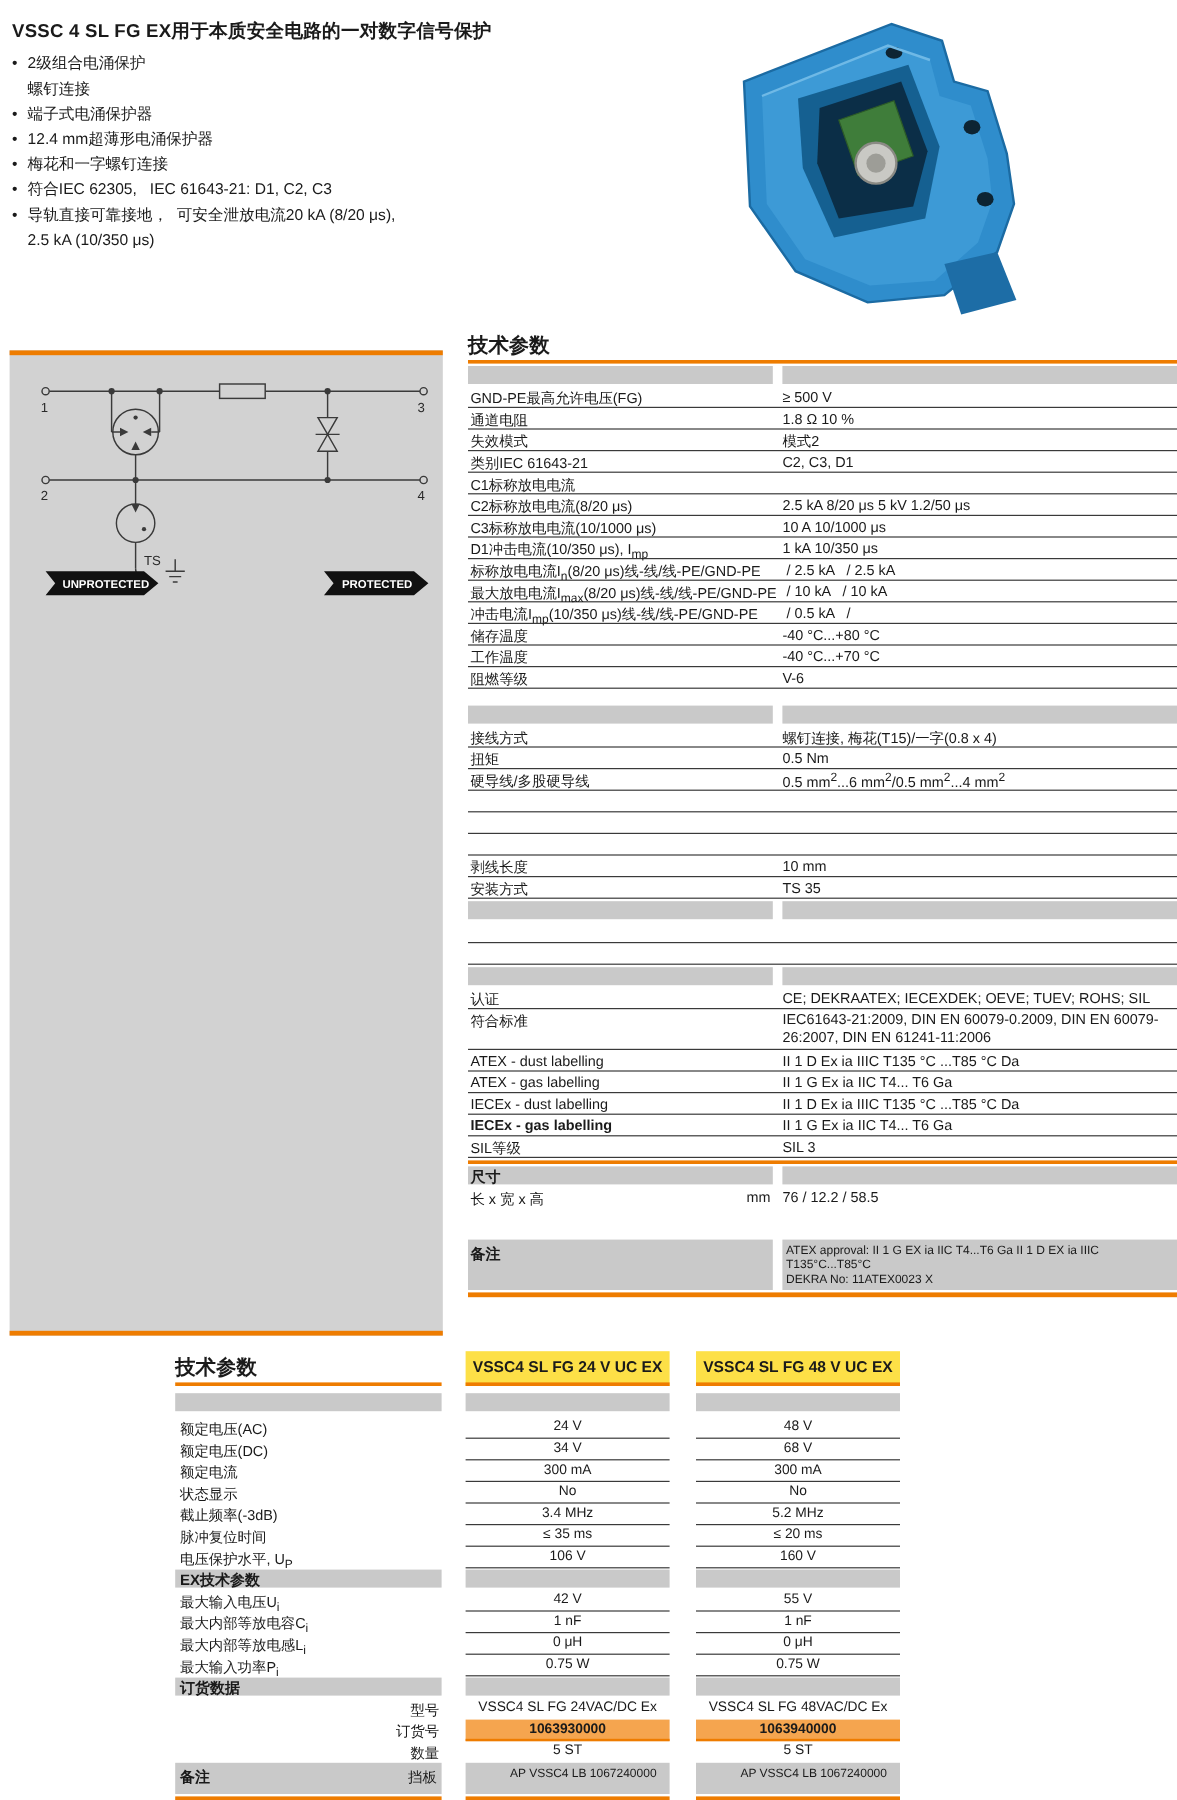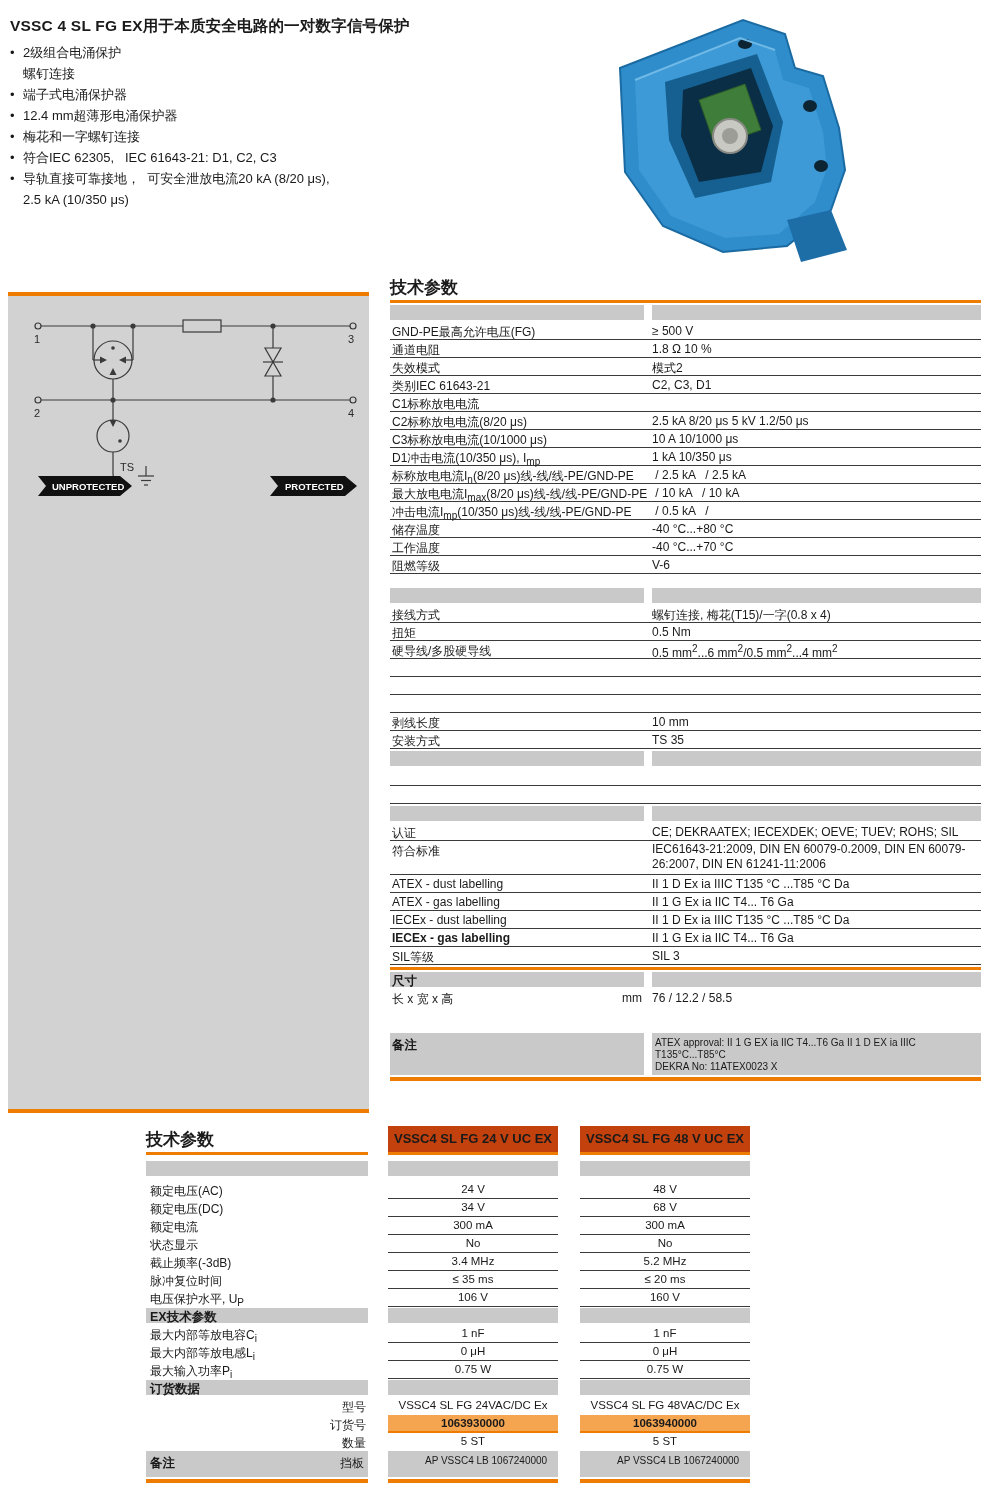--- a/index.html
+++ b/index.html
@@ -44,21 +44,21 @@
   .tt-note .nseg{position:absolute;top:0;bottom:0;background:#c9c9c9;}
   .tt-note .n1{left:0;width:254px;}
   .tt-note .n2{left:262px;right:0;}
   .note-label{position:absolute;left:2px;top:4px;font-size:12.5px;font-weight:bold;z-index:1;}
   .note-val{position:absolute;left:265px;top:4px;width:320px;font-size:10px;line-height:12px;z-index:1;}
 
   
   .ctable{position:absolute;left:146px;top:1124px;width:610px;height:374px;}
   .c-title{position:absolute;left:0;top:6px;}
   .c-title-rule{position:absolute;left:0;top:28px;width:222px;height:3px;background:#ee7c00;}
-  .c-prod{position:absolute;top:2px;width:170px;height:26px;background:#c2410c;
+  .c-prod{position:absolute;top:2px;width:170px;height:26px;background:#fde047;
           border-bottom:3px solid #ee7c00;text-align:center;font-weight:bold;font-size:13px;line-height:26px;}
   .c-prod1{left:242px;} .c-prod2{left:434px;}
   .c-bars{position:absolute;top:37px;height:15px;left:0;right:0;}
   .c-bars .cseg,.c-bar .cseg,.c-note .cseg,.c-rule .cseg{position:absolute;top:0;bottom:0;background:#c9c9c9;}
   .cs1{left:0;width:222px;} .cs2{left:242px;width:170px;} .cs3{left:434px;width:170px;}
   .c-rows{position:absolute;left:0;top:57px;right:0;}
   .c-row{position:relative;height:18px;font-size:12px;}
   .c-row .cl{position:absolute;left:4px;top:2px;white-space:pre;}
   .c-row .cl.r{left:auto;right:390px;}
   .c-row .cv{position:absolute;width:170px;height:18px;box-sizing:border-box;border-bottom:1px solid #3a3a3a;
@@ -358,20 +358,25 @@
           <span class="cv cv1">106 V</span>
           <span class="cv cv2">160 V</span>
         </div>
         <div class="c-bar">
           <span class="cseg cs1"></span>
           <span class="cseg cs2"></span>
           <span class="cseg cs3"></span>
           <span class="c-bar-label">EX技术参数</span>
         </div>
         <div class="c-row">
+          <span class="cl">最大输入电压U<sub>i</sub></span>
+          <span class="cv cv1">42 V</span>
+          <span class="cv cv2">55 V</span>
+        </div>
+        <div class="c-row">
           <span class="cl">最大内部等放电容C<sub>i</sub></span>
           <span class="cv cv1">1 nF</span>
           <span class="cv cv2">1 nF</span>
         </div>
         <div class="c-row">
           <span class="cl">最大内部等放电感L<sub>i</sub></span>
           <span class="cv cv1">0 μH</span>
           <span class="cv cv2">0 μH</span>
         </div>
         <div class="c-row">

